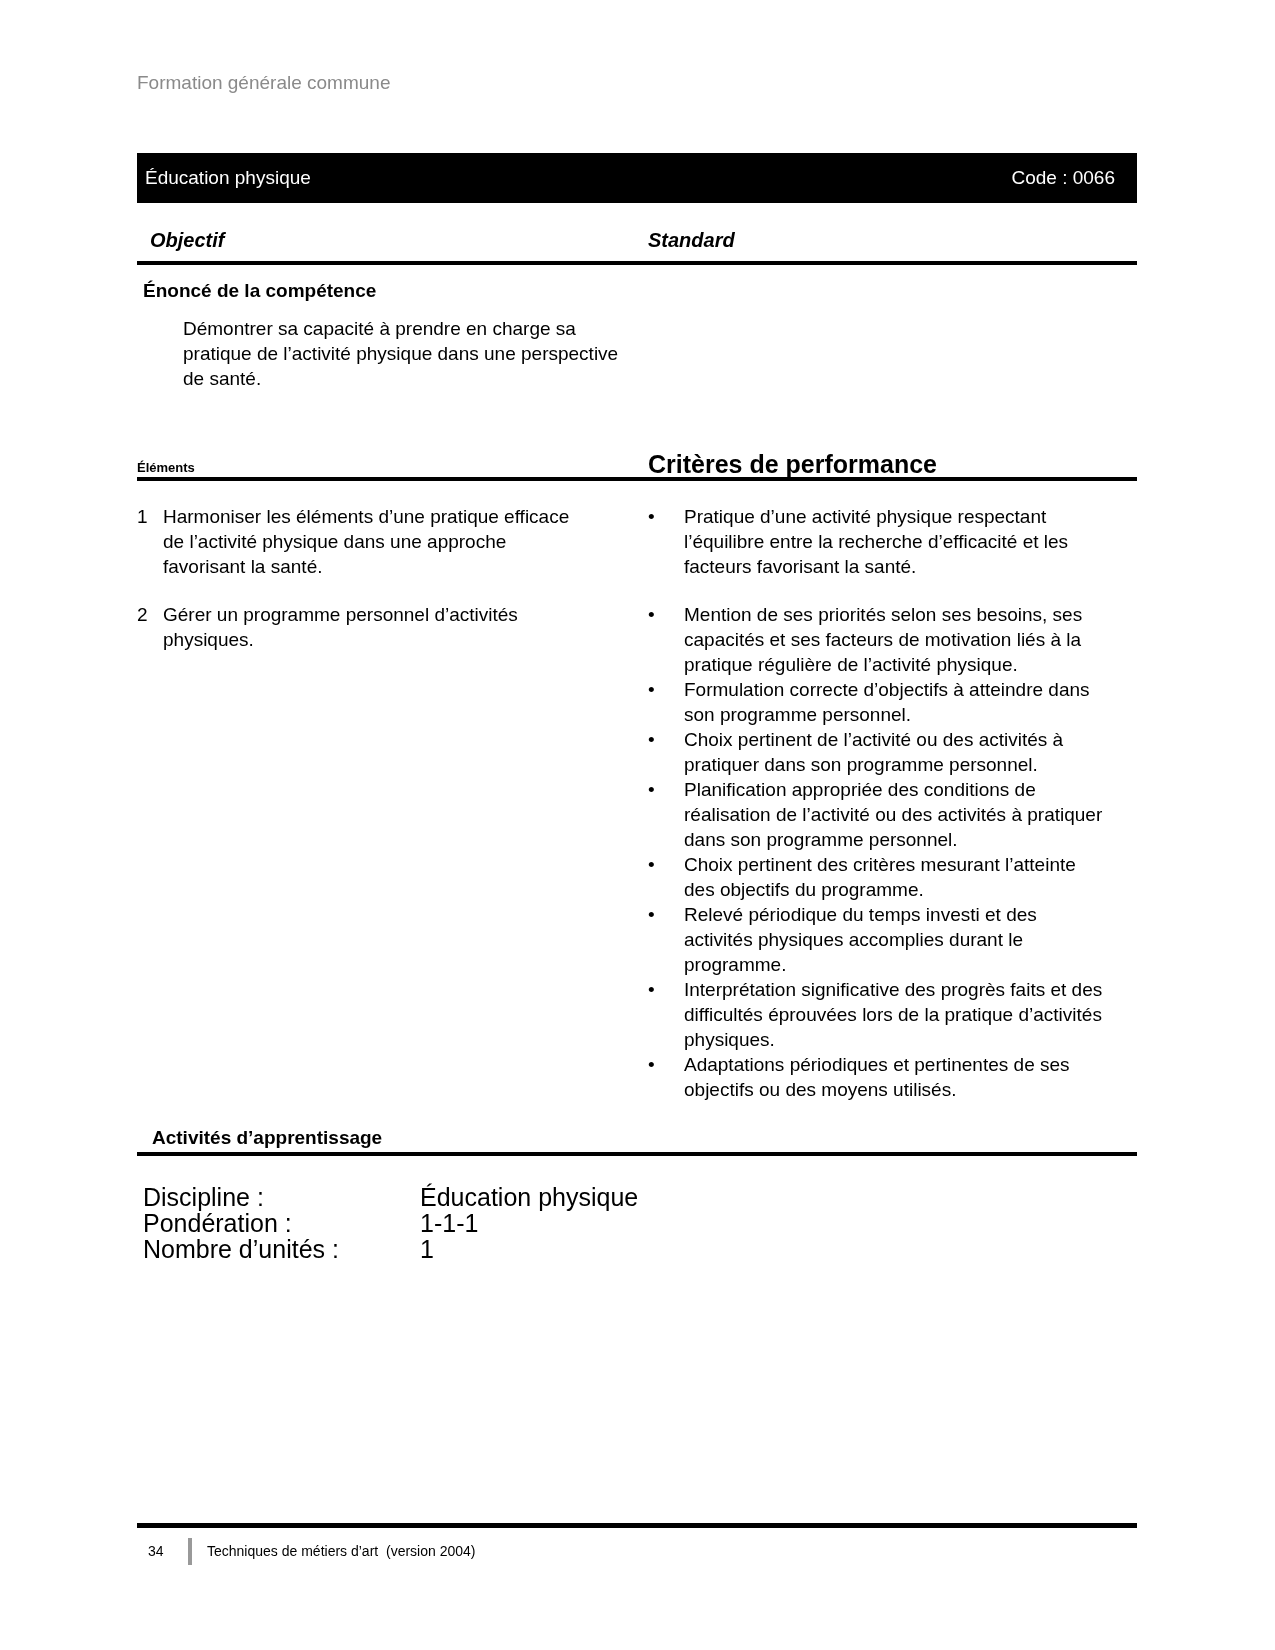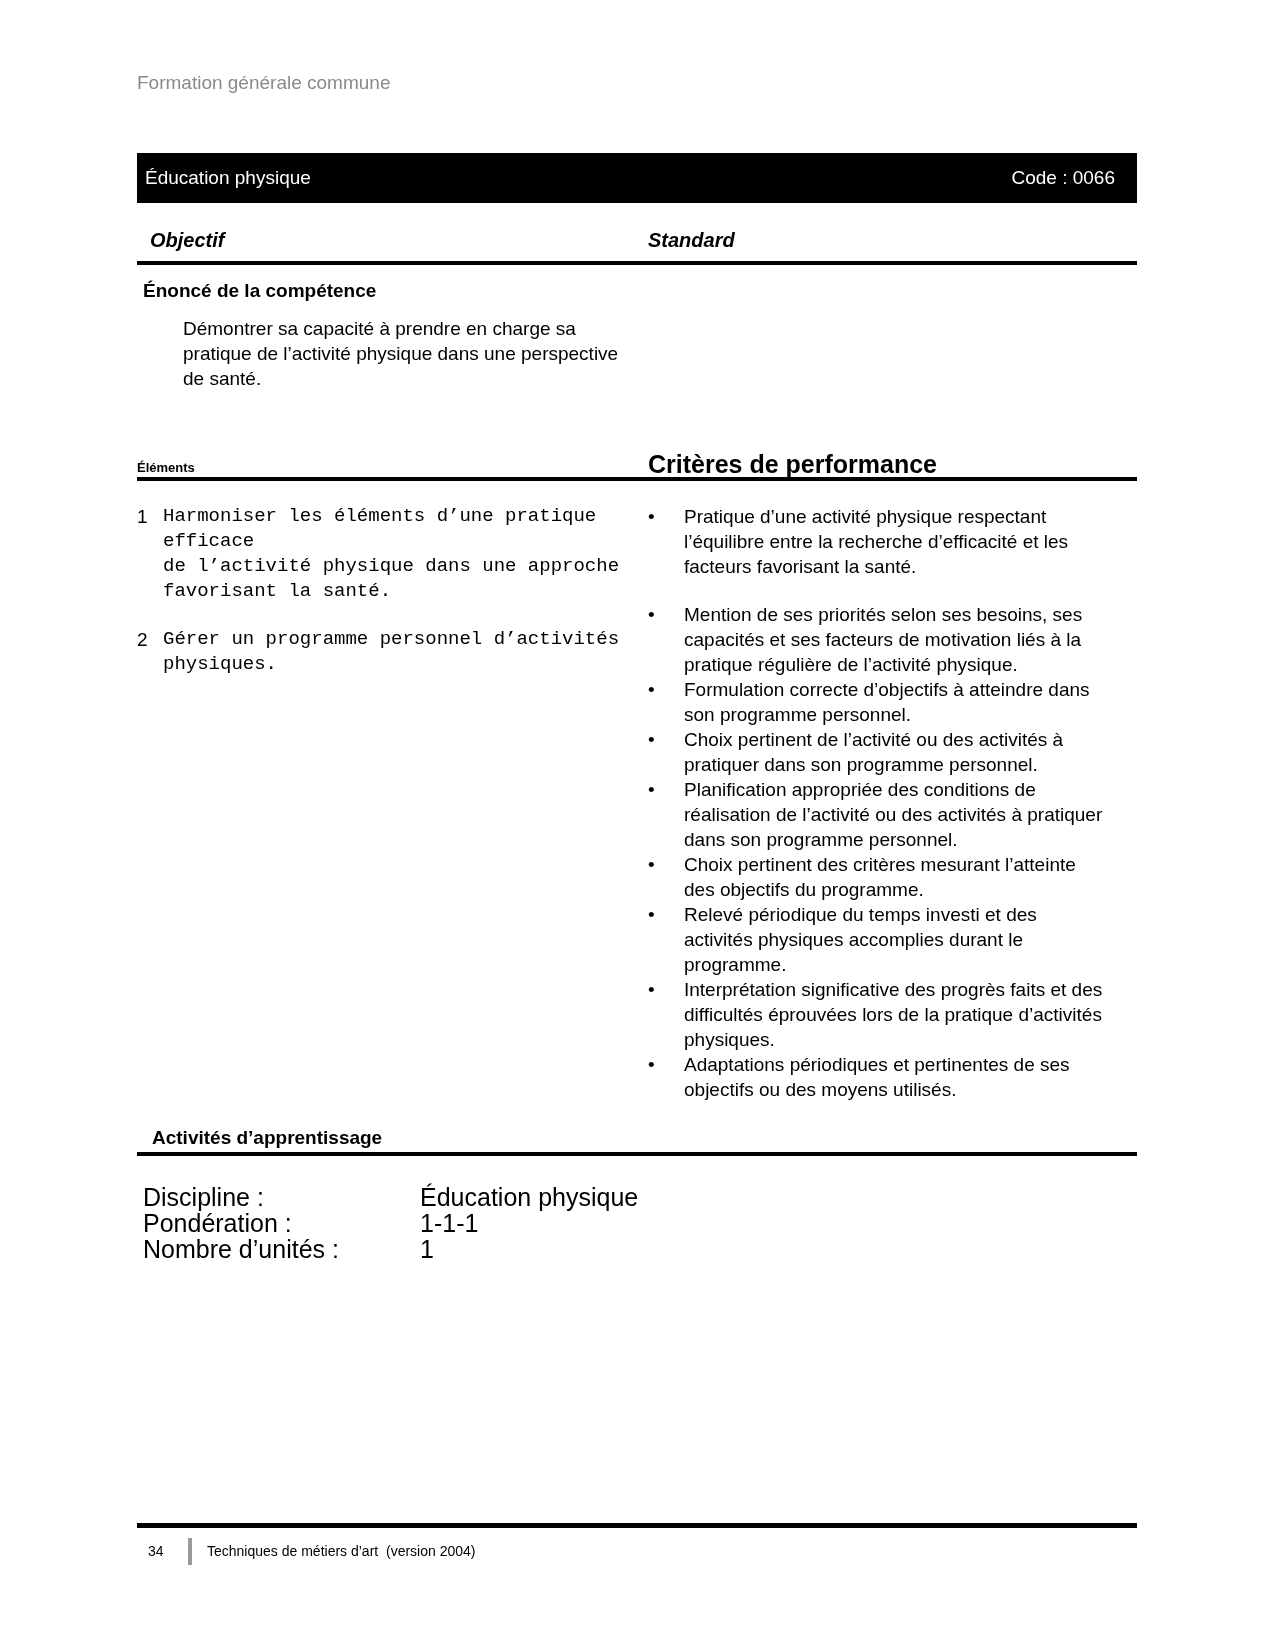--- a/index.html
+++ b/index.html
@@ -47,21 +47,21 @@
     font-size:19px;line-height:25px;margin-left:40px;}
 
   .h-elements{left:137px;top:460px;font-size:13px;font-weight:bold;}
   .h-criteres{left:648px;top:450px;font-size:25px;font-weight:bold;}
 
   
   .elements-col{left:137px;top:504px;width:490px;}
   .element-item{display:flex;font-size:19px;line-height:25px;}
   .element-item + .element-item{margin-top:23px;}
   .element-num{width:26px;flex:none;}
-  .element-text{flex:1;font-family:Liberation Mono, monospace;}
+  .element-text{flex:1;}
 
   
   .criteria-col{left:648px;top:504px;width:489px;}
   .criterion{display:flex;font-size:19px;line-height:25px;}
   .criterion.gap-after{margin-bottom:23px;}
   .bullet{width:20px;flex:none;}
   .criterion-text{flex:1;margin-left:16px;}
 
   .h-activites{left:152px;top:1127px;font-size:19px;font-weight:bold;}
 

